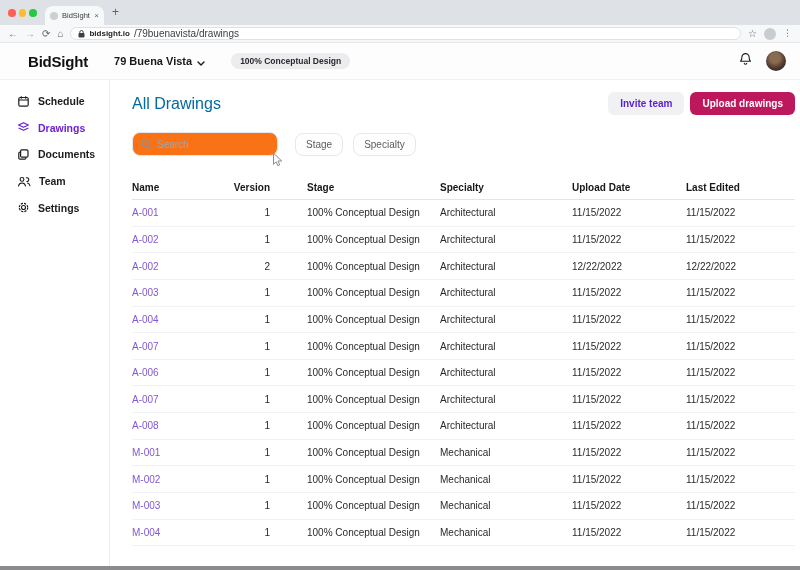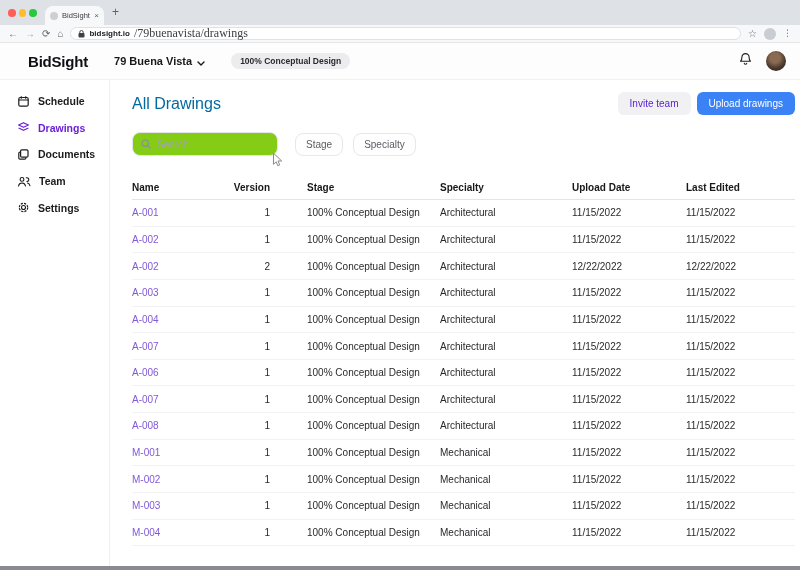--- a/index.html
+++ b/index.html
@@ -18,21 +18,21 @@
   .tab-close { margin-left:auto; font-size:8px; color:#5F6368; line-height:1; cursor:default; }
   .new-tab { position:absolute; left:112px; top:5px; font-size:12px; color:#5F6368; }
   .toolbar { height:18px; background:#F7F8F9; border-bottom:1px solid #E6E7E9;
     display:flex; align-items:center; padding:0 8px; gap:7px; }
   .nav-ic { font-size:10px; color:#5F6368; line-height:1; }
   .nav-ic.dim { color:#9AA0A6; }
   .omnibox { flex:1; height:13px; background:#FFFFFF; border:1px solid #E0E1E4; border-radius:7px;
     display:flex; align-items:center; padding:0 7px; gap:4px; }
   .lock-ic svg { display:block; }
   .url-domain { font-size:8px; font-weight:700; color:#202124; }
-  .url-path { font-size:12px; color:#3C4043;font-family:Liberation Serif, serif; }
+  .url-path { font-size:10px; color:#3C4043; }
   .star-ic { font-size:10px; color:#5F6368; line-height:1; }
   .chrome-avatar { width:12px; height:12px; border-radius:50%; background:#C9CCD1; }
   .dots-ic { font-size:9px; color:#5F6368; line-height:1; }
 
   
   .app-header { height:37px; background:#FDFDFE; border-bottom:1px solid #F1F1F3;
     display:flex; align-items:center; padding:0 14px 0 28px; }
   .logo { font-size:15px; font-weight:800; color:#101014; letter-spacing:-0.2px; }
   .project { margin-left:26px; display:flex; align-items:center; gap:5px; cursor:pointer; }
   .project-name { font-size:11px; font-weight:700; color:#18181B; }
@@ -49,28 +49,28 @@
   .side-item { height:26.6px; display:flex; align-items:center; gap:8px; padding-left:17px;
     color:#1C1C1F; cursor:pointer; }
   .side-item .lbl { font-size:10.5px; font-weight:600; }
   .side-item svg { display:block; flex:none; }
   .side-item.active { color:#6B1FD6; }
 
   .content { flex:1; padding:12px 5px 0 22px; }
   .title-row { display:flex; align-items:center; }
   .page-title { font-size:16px; font-weight:400; color:#0369a1; }
   .btns { margin-left:auto; display:flex; gap:6px; }
-  .btn { border:none; border-radius:6px; font-family:inherit; font-size:10px; font-weight:400;
+  .btn { border:none; border-radius:6px; font-family:inherit; font-size:10px; font-weight:700;
     padding:6px 12px; cursor:pointer; }
   .btn.ghost { background:#F1F1F4; color:#5B21D6; }
-  .btn.primary { background:#3b82f6; color:#FFFFFF; }
+  .btn.primary { background:#be185d; color:#FFFFFF; }
 
   .filter-row { margin-top:17px; display:flex; align-items:center; }
   .search-box { width:146px; height:24px; border:1px solid #E5E6E9; border-radius:8px;
-    display:flex; align-items:center; padding:0 8px; gap:6px; background:#84cc16; }
+    display:flex; align-items:center; padding:0 8px; gap:6px; background:#f97316; }
   .search-box input { border:none; outline:none; width:100%; font-family:inherit;
     font-size:10px; color:#33353A; background:transparent; }
   .search-box input::placeholder { color:#A2A5AC; }
   .chip { height:23px; padding:0 10px; border:1px solid #E8E8EB; border-radius:8px;
     background:#FEFEFE; font-family:inherit; font-size:10px; font-weight:500; color:#5A5D63; cursor:pointer; }
   .chip.stage { margin-left:17px; }
   .chip.specialty { margin-left:10px; }
 
   
   .table { margin-top:19px; }

